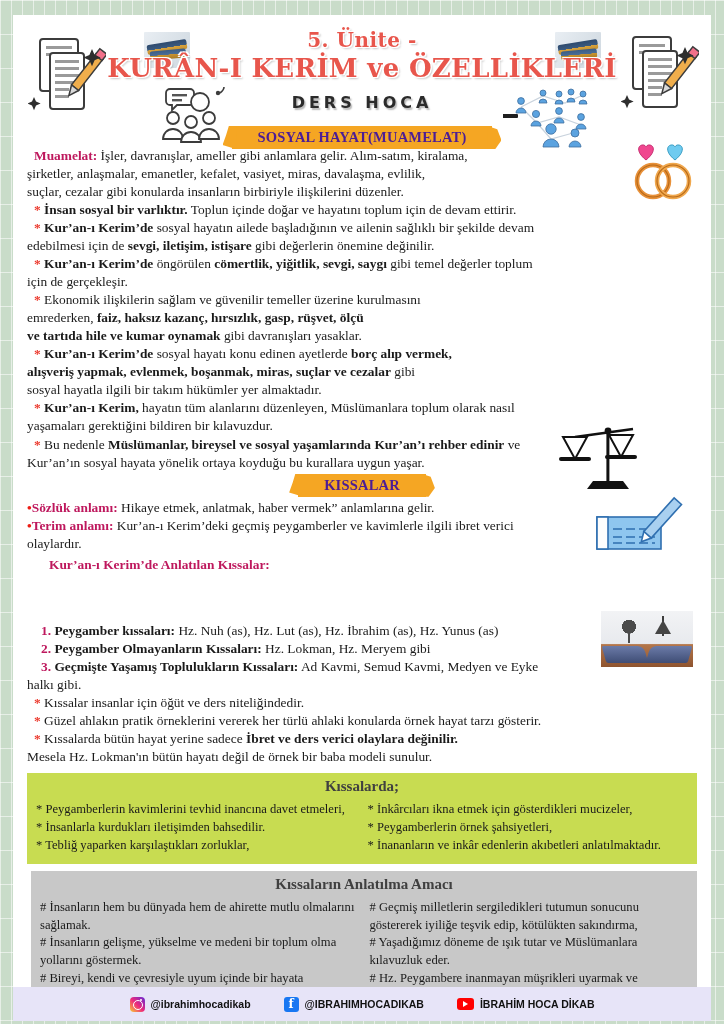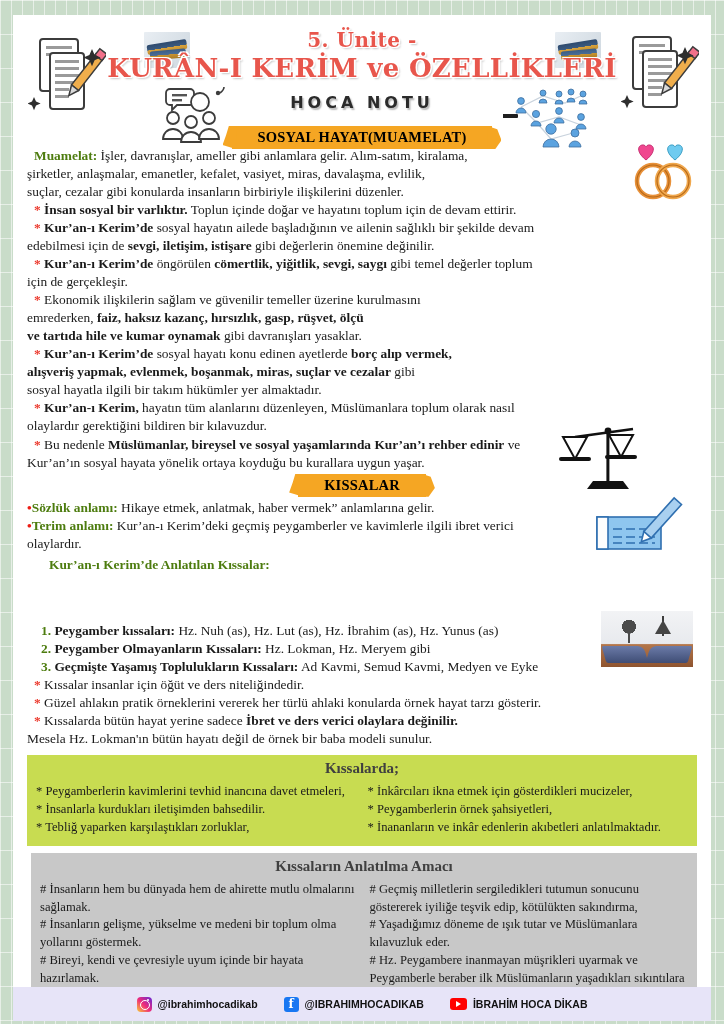--- a/index.html
+++ b/index.html
@@ -106,21 +106,21 @@
 
   .rings-clip { position: absolute; right: 18px; top: 138px; width: 62px; height: 48px; }
   .hearts-clip { position: absolute; right: 24px; top: 128px; width: 52px; height: 18px; }
 
   
   .banner {
     position: relative;
     display: inline-block;
     padding: 2px 26px 3px 26px;
     background: #f5a623;
-    color: #000000;
+    color: #4c1d95;
     font-family: "Liberation Serif", serif;
     font-weight: bold;
     font-size: 14.5px;
     letter-spacing: 0.2px;
     line-height: 1.25;
   }
   .banner::before, .banner::after {
     content:"";
     position: absolute; top: 0; bottom: 0; width: 14px;
     background: #f5a623;
@@ -134,21 +134,21 @@
   .content {
     position: relative;
     padding: 0 14px;
     font-size: 13.4px;
     line-height: 1.345;
     color: #1a1a1a;
   }
   p.tx { margin: 0; text-indent: 0; }
   p.tx.ind { padding-left: 7px; }
   b { font-weight: bold; }
-  .red  { color: #4d7c0f; font-weight: bold; }
+  .red  { color: #be185d; font-weight: bold; }
   .star { color: #ec3a2e; font-weight: bold; }
   .bullet { color: #ec1c14; font-weight: bold; }
 
   .scales-clip { position: absolute; right: 72px; top: 278px; width: 86px; height: 70px; z-index: 3; }
   .check-clip  { position: absolute; right: 26px; top: 348px; width: 92px; height: 62px; z-index: 3; }
 
   .open-book-photo {
     position: absolute; right: 18px; top: 464px;
     width: 92px; height: 56px;
     background: linear-gradient(180deg,#f2f3f5 0%, #e8eaee 58%, #b4764a 60%, #8e542f 100%);
@@ -195,21 +195,21 @@
 
   
   .footer {
     position: absolute;
     left: 0; right: 0; bottom: 0;
     height: 34px;
     background: #e7e4f8;
     display: flex;
     align-items: center;
     justify-content: center;
-    gap: 26px;
+    gap: 33px;
     font-family: "Liberation Sans", sans-serif;
     font-size: 10.5px;
     font-weight: bold;
     color: #111;
   }
   .soc { display: flex; align-items: center; gap: 6px; }
   .ig-icon {
     width: 15px; height: 15px; border-radius: 4px;
     background: linear-gradient(45deg,#f9ce34,#ee2a7b 48%,#6228d7);
     position: relative;
@@ -348,21 +348,21 @@
               <path d="M66 60 a6 6 0 0 1 12 0z"></path>
             </g>
         </g>
         <rect x="-2" y="37" width="16" height="4" rx="1" fill="#1f1f1f" transform="translate(1,-10)"></rect>
       </svg>
     </div>
 
     <div class="title-block">
       <div class="title-line1">5. Ünite -</div>
       <div class="title-line2">KURÂN-I KERİM ve ÖZELLİKLERİ</div>
-      <div class="title-sub">HOCA  NOTU</div>
+      <div class="title-sub">DERS  HOCA</div>
     </div>
 
     <div class="banner-wrap b1">
       <span class="banner">SOSYAL HAYAT(MUAMELAT)</span>
     </div>
   </div>
 
   <div class="hearts-clip">
     <svg viewBox="0 0 52 18" width="52" height="18">
       <path d="M11 17 C2 10 2 3 7 2 c3 -0.7 4 2 4 2 s1 -2.7 4 -2 c5 1 5 8 -4 15z" fill="#f0468f" stroke="#c72f72" stroke-width="1"></path>
@@ -447,21 +447,21 @@
     </p>
     <p class="tx">
       <b>alışveriş yapmak, evlenmek, boşanmak, miras, suçlar ve cezalar</b><span> gibi</span>
     </p>
     <p class="tx">sosyal hayatla ilgili bir takım hükümler yer almaktadır.</p>
 
     <p class="tx ind">
       <span class="star">*</span>
       <b>Kur’an-ı Kerim,</b><span> hayatın tüm alanlarını düzenleyen, Müslümanlara toplum olarak nasıl</span>
     </p>
-    <p class="tx">olaylardır gerektiğini bildiren bir kılavuzdur.</p>
+    <p class="tx">yaşamaları gerektiğini bildiren bir kılavuzdur.</p>
 
     <p class="tx ind">
       <span class="star">*</span>
       <span>Bu nedenle </span><b>Müslümanlar, bireysel ve sosyal yaşamlarında Kur’an’ı rehber edinir</b><span> ve</span>
     </p>
     <p class="tx">Kur’an’ın sosyal hayata yönelik ortaya koyduğu bu kurallara uygun yaşar.</p>
 
     <div class="banner-wrap" style="margin-top:2px;">
       <span class="banner">KISSALAR</span>
     </div>
@@ -490,20 +490,21 @@
       <b>Peygamber kıssaları:</b><span> Hz. Nuh (as), Hz. Lut (as), Hz. İbrahim (as), Hz. Yunus (as)</span>
     </p>
     <p class="tx" style="padding-left:14px;">
       <span class="red">2.</span>
       <b>Peygamber Olmayanların Kıssaları:</b><span> Hz. Lokman, Hz. Meryem gibi</span>
     </p>
     <p class="tx" style="padding-left:14px;">
       <span class="red">3.</span>
       <b>Geçmişte Yaşamış Toplulukların Kıssaları:</b><span> Ad Kavmi, Semud Kavmi, Medyen ve Eyke</span>
     </p>
+    <p class="tx">halkı gibi.</p>
 
     <p class="tx ind">
       <span class="star">*</span>
       <span>Kıssalar insanlar için öğüt ve ders niteliğindedir.</span>
     </p>
     <p class="tx ind">
       <span class="star">*</span>
       <span>Güzel ahlakın pratik örneklerini vererek her türlü ahlaki konularda örnek hayat tarzı gösterir.</span>
     </p>
     <p class="tx ind">

